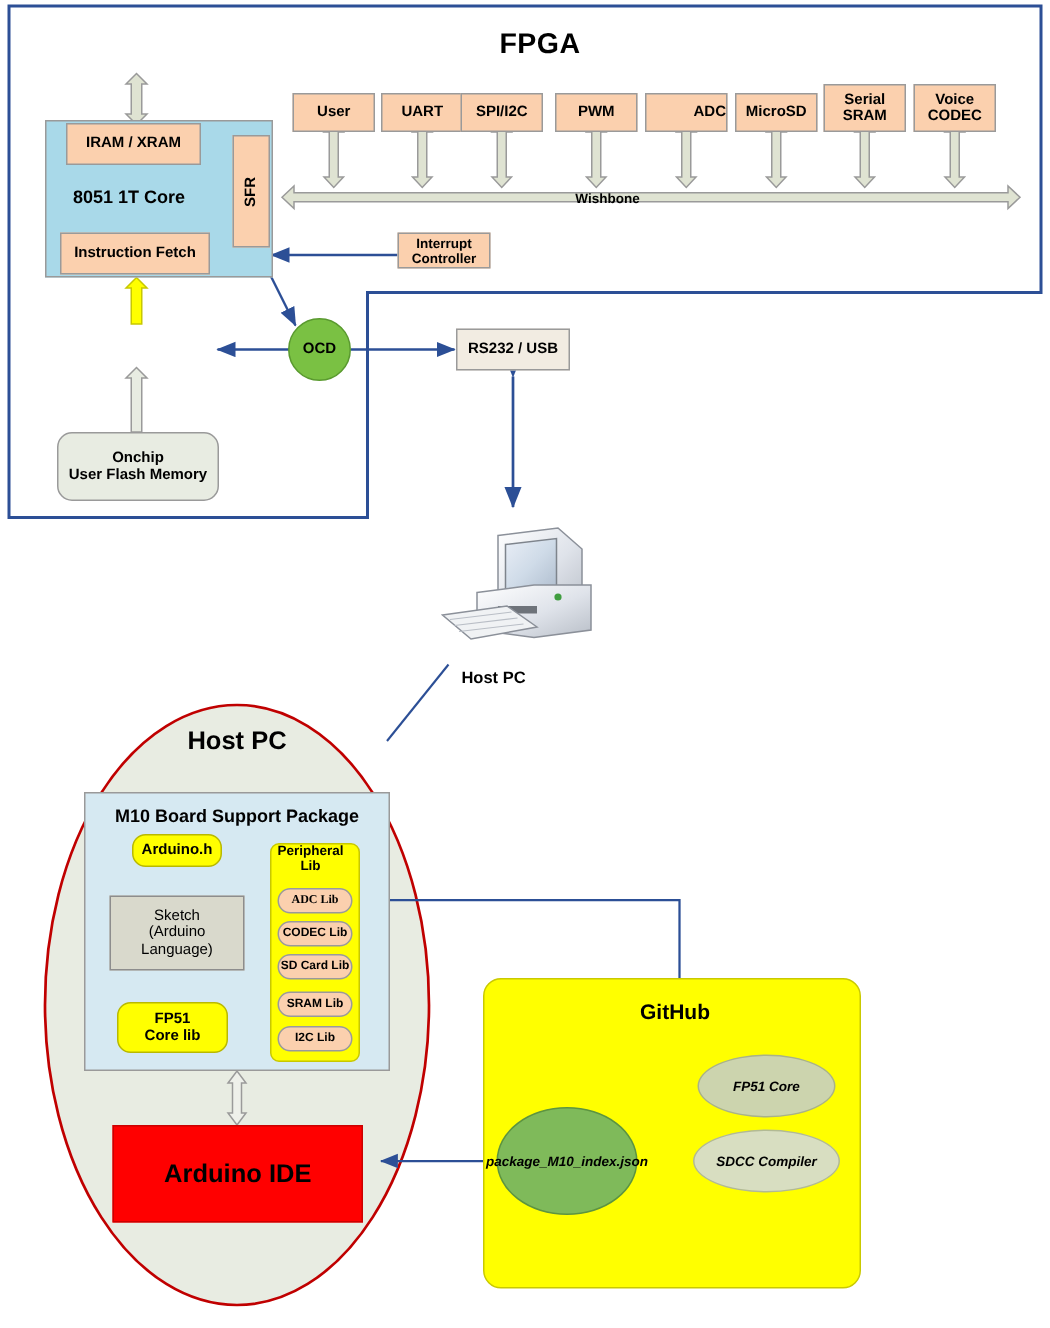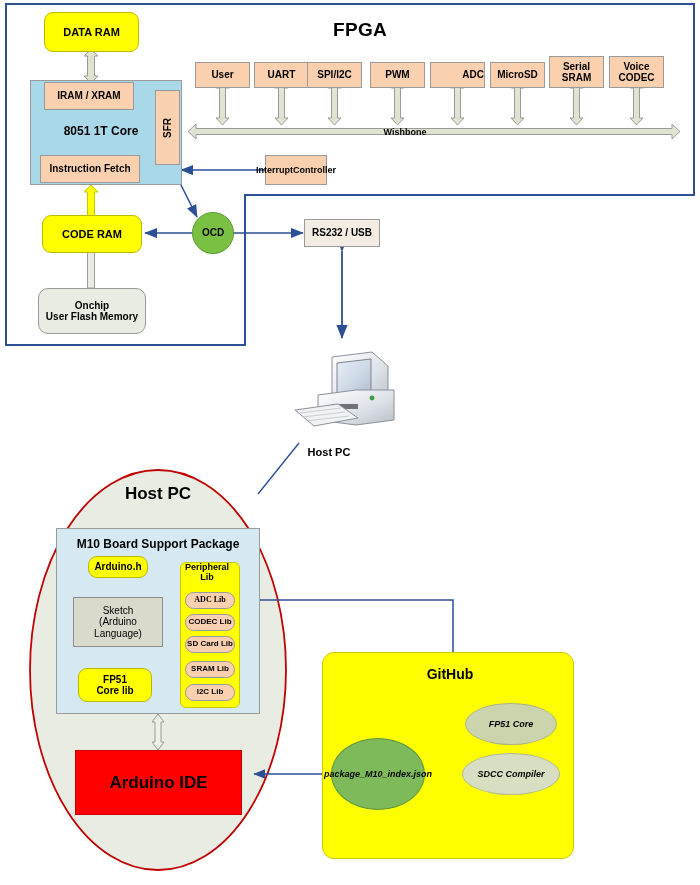--- a/index.html
+++ b/index.html
@@ -211,53 +211,47 @@
         <line x1="303" y1="417" x2="345" y2="412"></line>
         <line x1="306" y1="421" x2="349" y2="416"></line>
       </g>
     </g>
   </svg>
 
   <div class="node plain-title t-fpga" style="left:300px; top:18px; width:120px; height:24px;">
     <span class="lbl">FPGA</span>
   </div>
 
-  <div class="node yellow-round t-11b" style="left:44px; top:12px; width:95px; height:40px;">
-    <span class="lbl">DATA RAM</span>
-  </div>
 
   <div class="node blue-rect" style="left:30px; top:80px; width:152px; height:105px;"></div>
-  <div class="node plain-title t-12b" style="left:36px; top:122px; width:130px; height:20px;">
+  <div class="node plain-title t-12b" style="left:21px; top:122px; width:130px; height:20px;">
     <span class="lbl">8051 1T Core</span>
   </div>
   <div class="node peach-rect t-10b" style="left:44px; top:82px; width:90px; height:28px;">
     <span class="lbl">IRAM / XRAM</span>
   </div>
   <div class="node peach-rect" style="left:155px; top:90px; width:25px; height:75px;">
     <span class="lbl vert-text">SFR</span>
   </div>
   <div class="node peach-rect t-10b" style="left:40px; top:155px; width:100px; height:28px;">
     <span class="lbl">Instruction Fetch</span>
   </div>
 
-  <div class="node yellow-round t-11b" style="left:42px; top:215px; width:100px; height:38px;">
-    <span class="lbl">CODE RAM</span>
-  </div>
 
   <div class="node gray-round t-10b" style="left:38px; top:288px; width:108px; height:46px; flex-direction:column;">
     <span class="lbl">Onchip</span>
     <span class="lbl">User Flash Memory</span>
   </div>
 
   <div class="node t-10b" style="left:192px; top:212px; width:42px; height:42px;
        background:#7ac143; border:1px solid #5a9a2f; border-radius:50%; color:#000;">
     <span class="lbl">OCD</span>
   </div>
 
-  <div class="node peach-rect t-9b" style="left:265px; top:155px; width:62px; height:30px; flex-direction:row;">
+  <div class="node peach-rect t-9b" style="left:265px; top:155px; width:62px; height:24px; flex-direction:column;">
     <span class="lbl">Interrupt</span>
     <span class="lbl">Controller</span>
   </div>
 
   <div class="node peach-rect t-10b" style="left:195px; top:62px; width:55px; height:26px;">
     <span class="lbl">User</span>
   </div>
   <div class="node peach-rect t-10b" style="left:254px; top:62px; width:55px; height:26px;">
     <span class="lbl">UART</span>
   </div>

